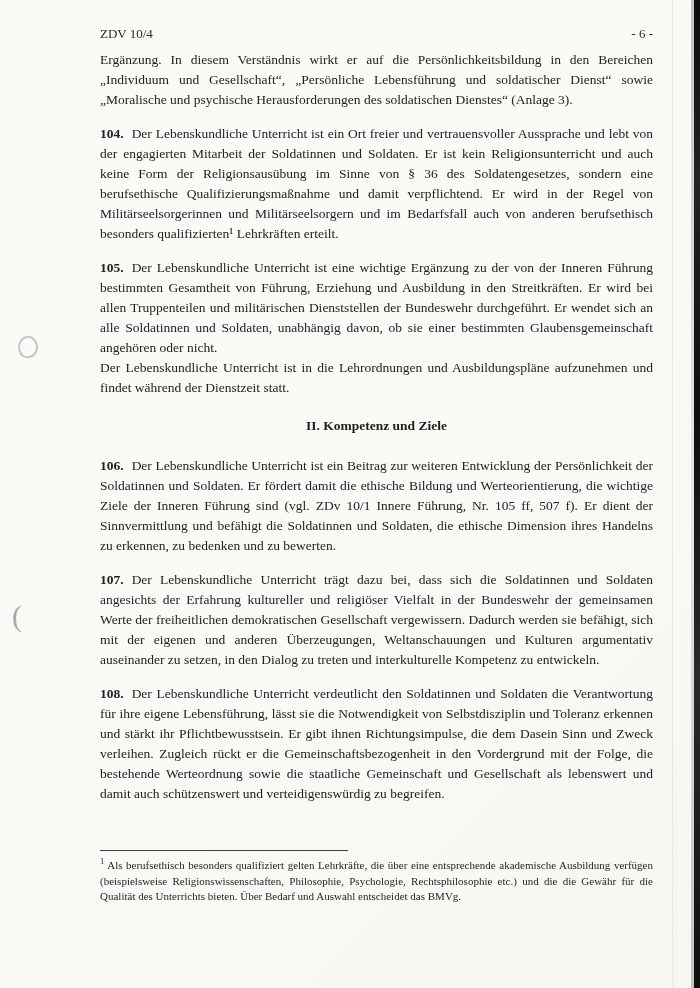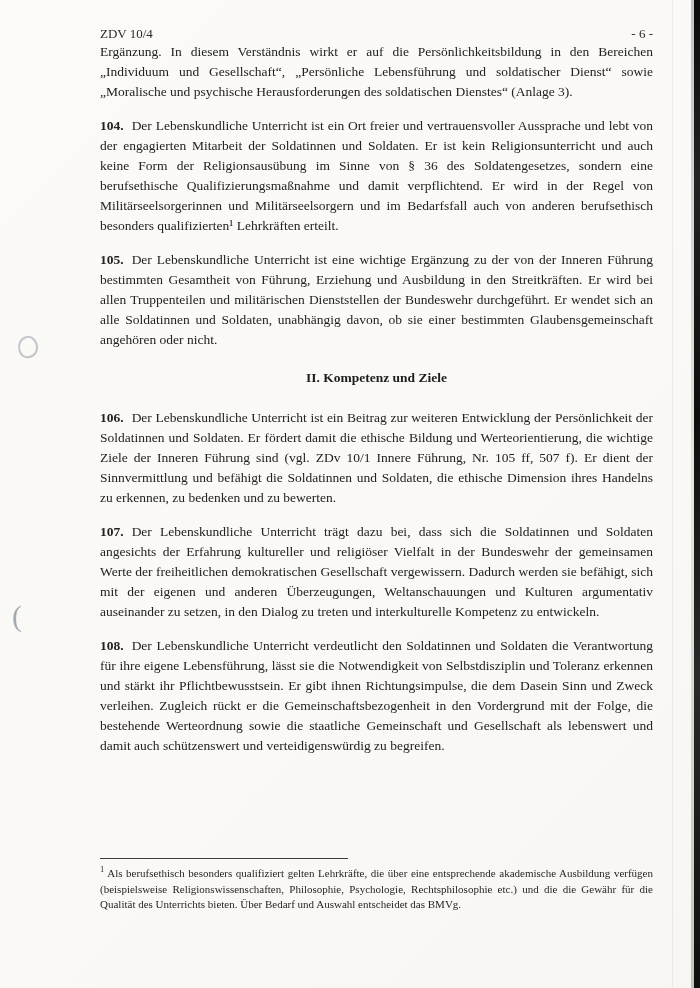--- a/index.html
+++ b/index.html
@@ -18,21 +18,21 @@
   }
   .content {
     position: absolute;
     left: 100px; top: 26px; width: 553px;
   }
   .page-header {
     display: flex;
     justify-content: space-between;
     font-size: 13px;
     color: #2a2a2a;
-    margin-bottom: 0;
+    margin-bottom: 8px;
     gap: 14px;
   }
   .para {
     margin: 0 0 14px 0;
     font-size: 13.5px;
     line-height: 20px;
     text-align: justify;
     color: #222;
   }
   .para.tight { margin-bottom: 0; }
@@ -40,21 +40,21 @@
   .section-heading {
     font-size: 13.5px;
     font-weight: bold;
     text-align: center;
     margin: 20px 0 22px 0;
     color: #1d1d1d;
   }
   sup { font-size: 8.5px; line-height: 0; }
   .footnote {
     position: absolute;
-    left: 100px; top: 850px; width: 553px; margin-top: 8px;
+    left: 100px; top: 850px; width: 553px;
   }
   .footnote-rule {
     width: 248px;
     border-top: 1.3px solid #3d3d3d;
     margin-bottom: 7px;
   }
   .footnote-text {
     margin: 0;
     font-size: 11px;
     line-height: 15.5px;
@@ -109,20 +109,21 @@
       <span>ZDV 10/4</span>
       <span>- 6 -</span>
     </div>
 
     <p class="para"><span>Ergänzung. In diesem Verständnis wirkt er auf die Persönlichkeitsbildung in den Bereichen „Individuum und Gesellschaft“, „Persönliche Lebensführung und soldatischer Dienst“ sowie „Moralische und psychische Herausforderungen des soldatischen Dienstes“ (Anlage 3).</span></p>
 
     <p class="para"><span class="pnum">104.</span><span>Der Lebenskundliche Unterricht ist ein Ort freier und vertrauensvoller Aussprache und lebt von der engagierten Mitarbeit der Soldatinnen und Soldaten. Er ist kein Religionsunterricht und auch keine Form der Religionsausübung im Sinne von § 36 des Soldatengesetzes, sondern eine berufsethische Qualifizierungsmaßnahme und damit verpflichtend. Er wird in der Regel von Militärseelsorgerinnen und Militärseelsorgern und im Bedarfsfall auch von anderen berufsethisch besonders qualifizierten¹ Lehrkräften erteilt.</span></p>
 
     <p class="para tight"><span class="pnum">105.</span><span>Der Lebenskundliche Unterricht ist eine wichtige Ergänzung zu der von der Inneren Führung bestimmten Gesamtheit von Führung, Erziehung und Ausbildung in den Streitkräften. Er wird bei allen Truppenteilen und militärischen Dienststellen der Bundeswehr durchgeführt. Er wendet sich an alle Soldatinnen und Soldaten, unabhängig davon, ob sie einer bestimmten Glaubensgemeinschaft angehören oder nicht.</span></p>
 
+    <p class="para"><span>Der Lebenskundliche Unterricht ist in die Lehrordnungen und Ausbildungspläne aufzunehmen und findet während der Dienstzeit statt.</span></p>
 
     <h2 class="section-heading">II. Kompetenz und Ziele</h2>
 
     <p class="para"><span class="pnum">106.</span><span>Der Lebenskundliche Unterricht ist ein Beitrag zur weiteren Entwicklung der Persönlichkeit der Soldatinnen und Soldaten. Er fördert damit die ethische Bildung und Werteorientierung, die wichtige Ziele der Inneren Führung sind (vgl. ZDv 10/1 Innere Führung, Nr. 105 ff, 507 f). Er dient der Sinnvermittlung und befähigt die Soldatinnen und Soldaten, die ethische Dimension ihres Handelns zu erkennen, zu bedenken und zu bewerten.</span></p>
 
     <p class="para"><span class="pnum">107.</span><span>Der Lebenskundliche Unterricht trägt dazu bei, dass sich die Soldatinnen und Soldaten angesichts der Erfahrung kultureller und religiöser Vielfalt in der Bundeswehr der gemeinsamen Werte der freiheitlichen demokratischen Gesellschaft vergewissern. Dadurch werden sie befähigt, sich mit der eigenen und anderen Überzeugungen, Weltanschauungen und Kulturen argumentativ auseinander zu setzen, in den Dialog zu treten und interkulturelle Kompetenz zu entwickeln.</span></p>
 
     <p class="para"><span class="pnum">108.</span><span>Der Lebenskundliche Unterricht verdeutlicht den Soldatinnen und Soldaten die Verantwortung für ihre eigene Lebensführung, lässt sie die Notwendigkeit von Selbstdisziplin und Toleranz erkennen und stärkt ihr Pflichtbewusstsein. Er gibt ihnen Richtungsimpulse, die dem Dasein Sinn und Zweck verleihen. Zugleich rückt er die Gemeinschaftsbezogenheit in den Vordergrund mit der Folge, die bestehende Werteordnung sowie die staatliche Gemeinschaft und Gesellschaft als lebenswert und damit auch schützenswert und verteidigenswürdig zu begreifen.</span></p>
 
   </div>

